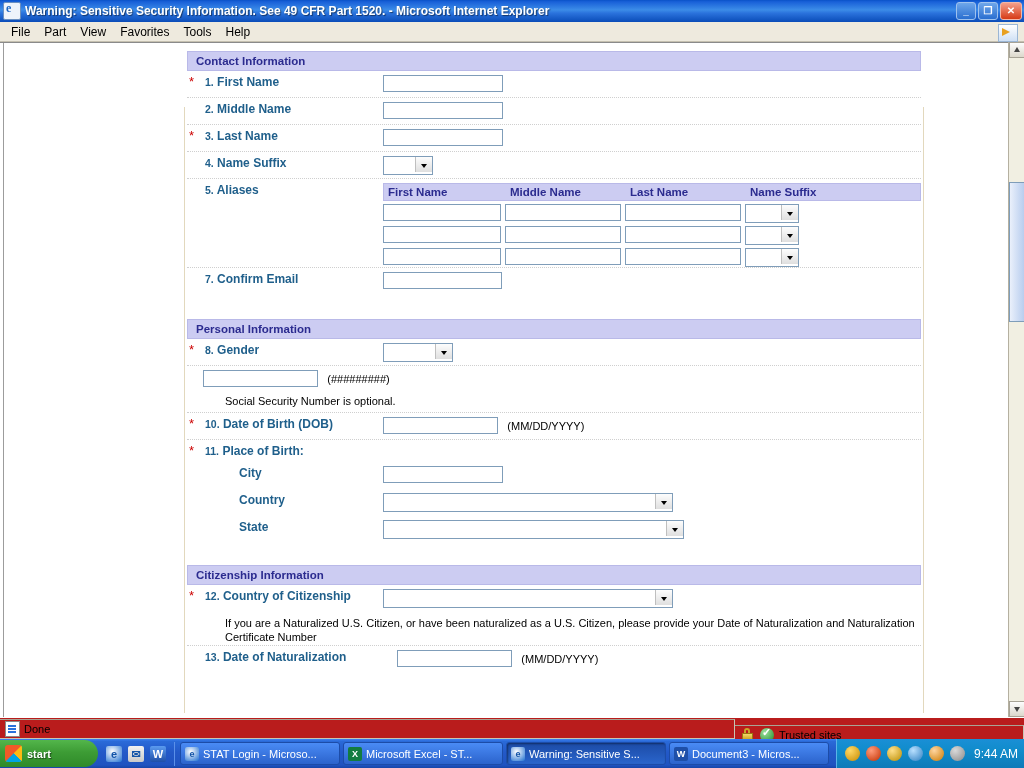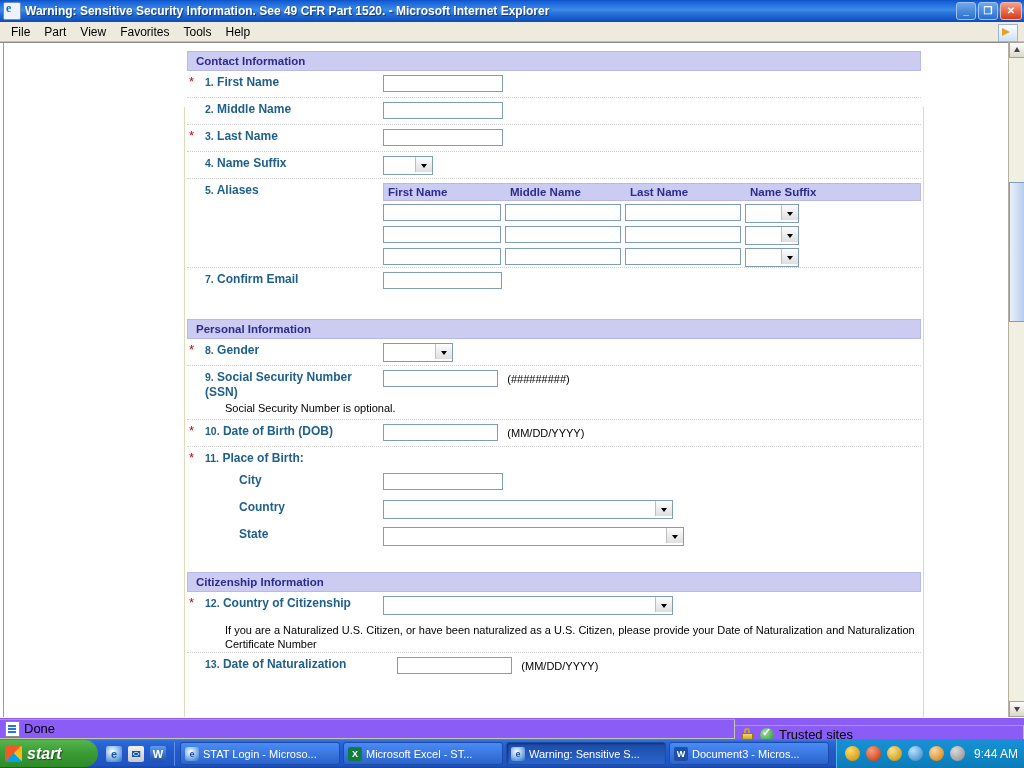--- a/index.html
+++ b/index.html
@@ -299,25 +299,25 @@
     width: 16px; height: 140px;
     background: linear-gradient(to right, #eaf0fb, #b8cdee);
     border: 1px solid #7f9db9;
     box-sizing: border-box;
   }
   
   .statusbar {
     position: absolute;
     left: 0; bottom: 29px;
     width: 1024px; height: 22px;
-    background: #8b5cf6;
+    background: #b91c1c;
     border-top: 1px solid #ffffff;
     display: flex;
     align-items: center;
-    font-size: 13px;
+    font-size: 11px;
     box-sizing: border-box;
   }
   .sb-cell {
     height: 20px;
     display: flex;
     align-items: center;
     border: 1px solid #c8c4b4;
     border-top-color: #a9a595;
     border-left: none;
     box-sizing: border-box;
@@ -390,22 +390,21 @@
   }
   .start-btn {
     width: 98px; height: 27px;
     margin: 1px 6px 1px 0;
     background: linear-gradient(to bottom, #53b64b 0%, #3d9c35 45%, #2f8a29 100%);
     border-radius: 0 14px 14px 0;
     display: flex;
     align-items: center;
     color: #fff;
     font-weight: bold;
-    font-style: italic;
-    font-size: 16px;
+    font-size: 11px;
     padding-left: 5px;
     box-sizing: border-box;
     text-shadow: 1px 1px 1px rgba(0,0,0,.5);
   }
   .flag {
     width: 17px; height: 17px;
     margin-right: 5px;
     background:
       linear-gradient(to bottom right, #f05a28 0 50%, #7cc242 50% 100%);
     border-radius: 3px;
@@ -649,24 +648,20 @@
           <div class="field">
             <span class="selwrap">
               <select class="sel" style="width:70px"><option></option></select>
               <span class="btn-bg"></span>
             </span>
           </div>
         </div>
 
         <div class="row no-line">
           <div class="star"></div>
-          <div class="label">
-            <span class="num">9.</span>
-            <span>Social Security Number (SSN)</span>
-          </div>
           <div class="field">
             <input class="txt w115" value="" style="">
             <span class="hint">(#########)</span>
           </div>
         </div>
 
         <div class="row" style="min-height:20px;padding-top:2px">
           <div class="note">Social Security Number is optional.</div>
         </div>
 

